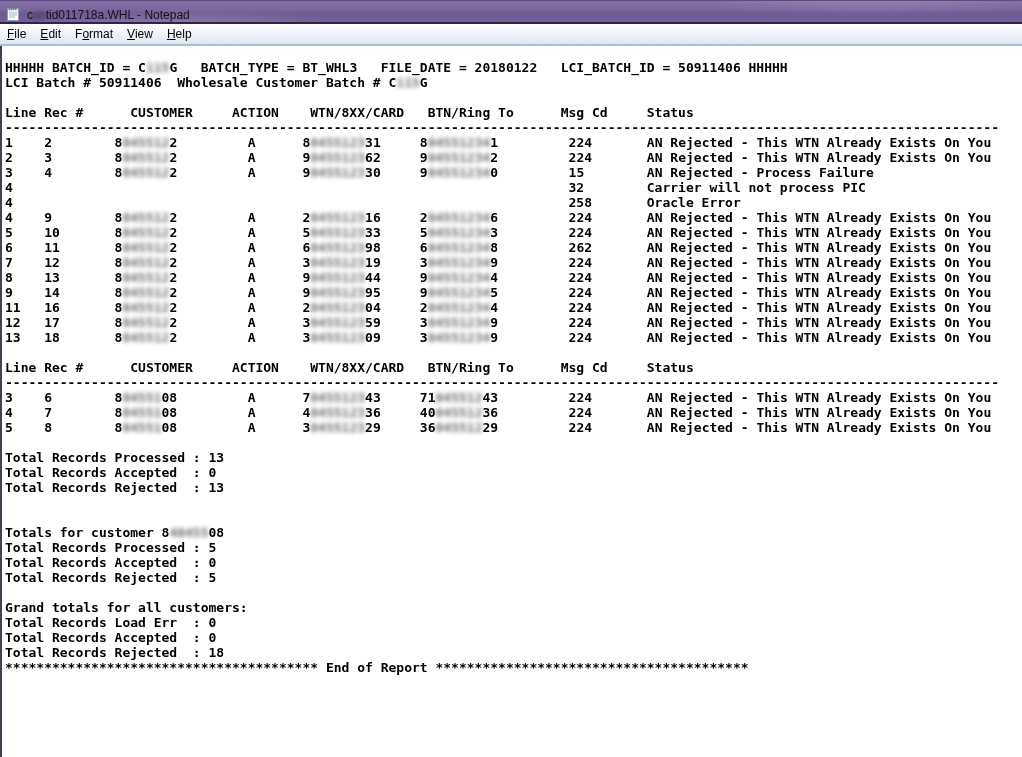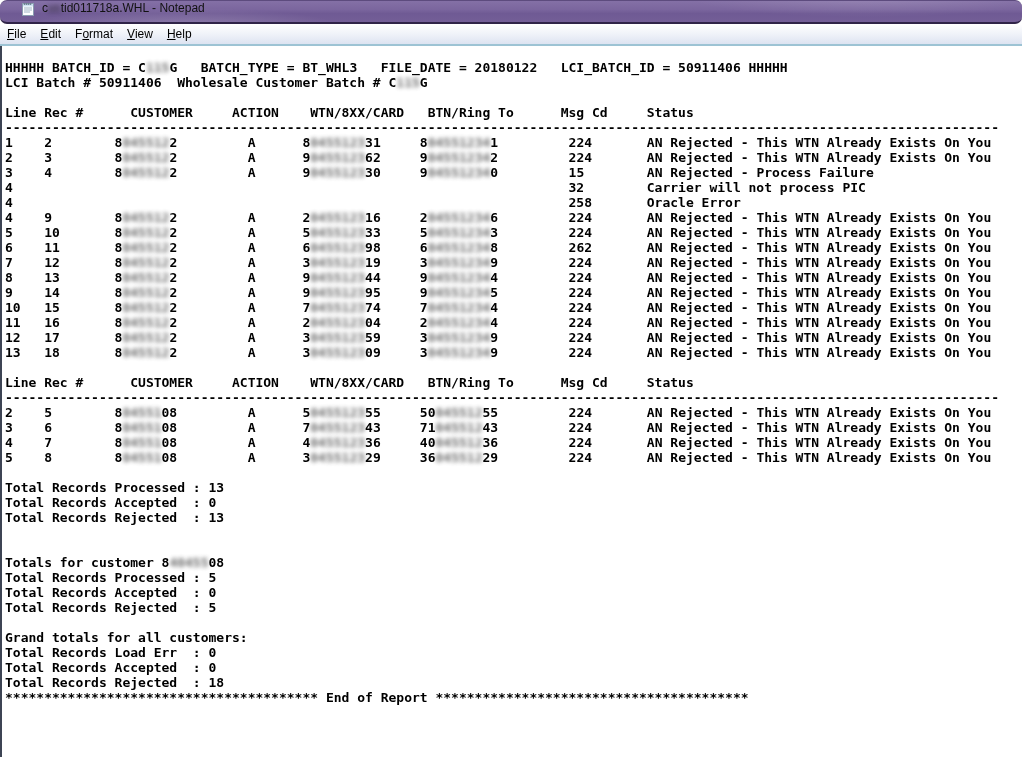--- a/index.html
+++ b/index.html
@@ -1,27 +1,26 @@
 <!DOCTYPE html>
 <html><head>
 <meta charset="utf-8">
 <style>
   html,body{margin:0;padding:0;}
   body{width:1022px;height:757px;overflow:hidden;background:#fff;font-family:"Liberation Sans",sans-serif;}
   .window{width:1022px;height:757px;display:flex;flex-direction:column;}
   
   .titlebar{
-    height:21px;flex:0 0 21px;display:flex;align-items:flex-start;padding-left:20px;
+    height:21px;flex:0 0 21px;display:flex;align-items:flex-end;padding-left:5px;
     background:
       radial-gradient(ellipse 260px 30px at 18% 120%, rgba(255,255,255,.18), rgba(255,255,255,0) 60%),
       radial-gradient(ellipse 300px 34px at 85% -20%, rgba(255,255,255,.15), rgba(255,255,255,0) 60%),
       linear-gradient(180deg,#8470a6 0%,#7b669e 40%,#6f5a94 60%,#735e97 100%);
     border-top:1px solid #5d4b7e;
     border-bottom:2px solid #2f2348;
-    border-radius:7px;
   }
   .app-icon{width:16px;height:16px;margin-right:6px;display:inline-block;}
   .title{font-size:12px;color:#121212;white-space:pre;}
   .tblur{filter:blur(2.4px);opacity:.85;}
   
   .menubar{
     height:20px;flex:0 0 20px;display:flex;align-items:center;
     background:linear-gradient(180deg,#ffffff 0%,#eef1f8 55%,#dde3f1 100%);
     border-bottom:2px solid #9dc3d4;
     font-size:12px;color:#000;
@@ -78,28 +77,26 @@
         <div class="line"><span>2    3        8</span><span class="rb">045512</span><span>2         A      9</span><span class="rb">0455123</span><span>62     9</span><span class="rb">04551234</span><span>2         224       AN Rejected - This WTN Already Exists On You</span></div>
         <div class="line"><span>3    4        8</span><span class="rb">045512</span><span>2         A      9</span><span class="rb">0455123</span><span>30     9</span><span class="rb">04551234</span><span>0         15        AN Rejected - Process Failure</span></div>
         <div class="line"><span>4</span><span>                                                                       </span><span>32        Carrier will not process PIC</span></div>
         <div class="line"><span>4</span><span>                                                                       </span><span>258       Oracle Error</span></div>
         <div class="line"><span>4    9        8</span><span class="rb">045512</span><span>2         A      2</span><span class="rb">0455123</span><span>16     2</span><span class="rb">04551234</span><span>6         224       AN Rejected - This WTN Already Exists On You</span></div>
         <div class="line"><span>5    10       8</span><span class="rb">045512</span><span>2         A      5</span><span class="rb">0455123</span><span>33     5</span><span class="rb">04551234</span><span>3         224       AN Rejected - This WTN Already Exists On You</span></div>
         <div class="line"><span>6    11       8</span><span class="rb">045512</span><span>2         A      6</span><span class="rb">0455123</span><span>98     6</span><span class="rb">04551234</span><span>8         262       AN Rejected - This WTN Already Exists On You</span></div>
         <div class="line"><span>7    12       8</span><span class="rb">045512</span><span>2         A      3</span><span class="rb">0455123</span><span>19     3</span><span class="rb">04551234</span><span>9         224       AN Rejected - This WTN Already Exists On You</span></div>
         <div class="line"><span>8    13       8</span><span class="rb">045512</span><span>2         A      9</span><span class="rb">0455123</span><span>44     9</span><span class="rb">04551234</span><span>4         224       AN Rejected - This WTN Already Exists On You</span></div>
         <div class="line"><span>9    14       8</span><span class="rb">045512</span><span>2         A      9</span><span class="rb">0455123</span><span>95     9</span><span class="rb">04551234</span><span>5         224       AN Rejected - This WTN Already Exists On You</span></div>
-        <div class="line"><span>10   15       8</span><span class="rb">045512</span><span>2         A      7</span><span class="rb">0455123</span><span>74     7</span><span class="rb">04551234</span><span>4         224       AN Rejected - This WTN Already Exists On You</span></div>
         <div class="line"><span>11   16       8</span><span class="rb">045512</span><span>2         A      2</span><span class="rb">0455123</span><span>04     2</span><span class="rb">04551234</span><span>4         224       AN Rejected - This WTN Already Exists On You</span></div>
         <div class="line"><span>12   17       8</span><span class="rb">045512</span><span>2         A      3</span><span class="rb">0455123</span><span>59     3</span><span class="rb">04551234</span><span>9         224       AN Rejected - This WTN Already Exists On You</span></div>
         <div class="line"><span>13   18       8</span><span class="rb">045512</span><span>2         A      3</span><span class="rb">0455123</span><span>09     3</span><span class="rb">04551234</span><span>9         224       AN Rejected - This WTN Already Exists On You</span></div>
         <div class="line"></div>
         <div class="line"><span>Line Rec #      CUSTOMER     ACTION    WTN/8XX/CARD   BTN/Ring To      Msg Cd     Status</span></div>
         <div class="line"><span>-------------------------------------------------------------------------------------------------------------------------------</span></div>
-        <div class="line"><span>2    5        8</span><span class="rb">04551</span><span>08         A      5</span><span class="rb">0455123</span><span>55     50</span><span class="rb">045512</span><span>55         224       AN Rejected - This WTN Already Exists On You</span></div>
         <div class="line"><span>3    6        8</span><span class="rb">04551</span><span>08         A      7</span><span class="rb">0455123</span><span>43     71</span><span class="rb">045512</span><span>43         224       AN Rejected - This WTN Already Exists On You</span></div>
         <div class="line"><span>4    7        8</span><span class="rb">04551</span><span>08         A      4</span><span class="rb">0455123</span><span>36     40</span><span class="rb">045512</span><span>36         224       AN Rejected - This WTN Already Exists On You</span></div>
         <div class="line"><span>5    8        8</span><span class="rb">04551</span><span>08         A      3</span><span class="rb">0455123</span><span>29     36</span><span class="rb">045512</span><span>29         224       AN Rejected - This WTN Already Exists On You</span></div>
         <div class="line"></div>
         <div class="line"><span>Total Records Processed : 13</span></div>
         <div class="line"><span>Total Records Accepted  : 0</span></div>
         <div class="line"><span>Total Records Rejected  : 13</span></div>
         <div class="line"></div>
         <div class="line"></div>
         <div class="line"><span>Totals for customer 8</span><span class="rb">40455</span><span>08</span></div>

